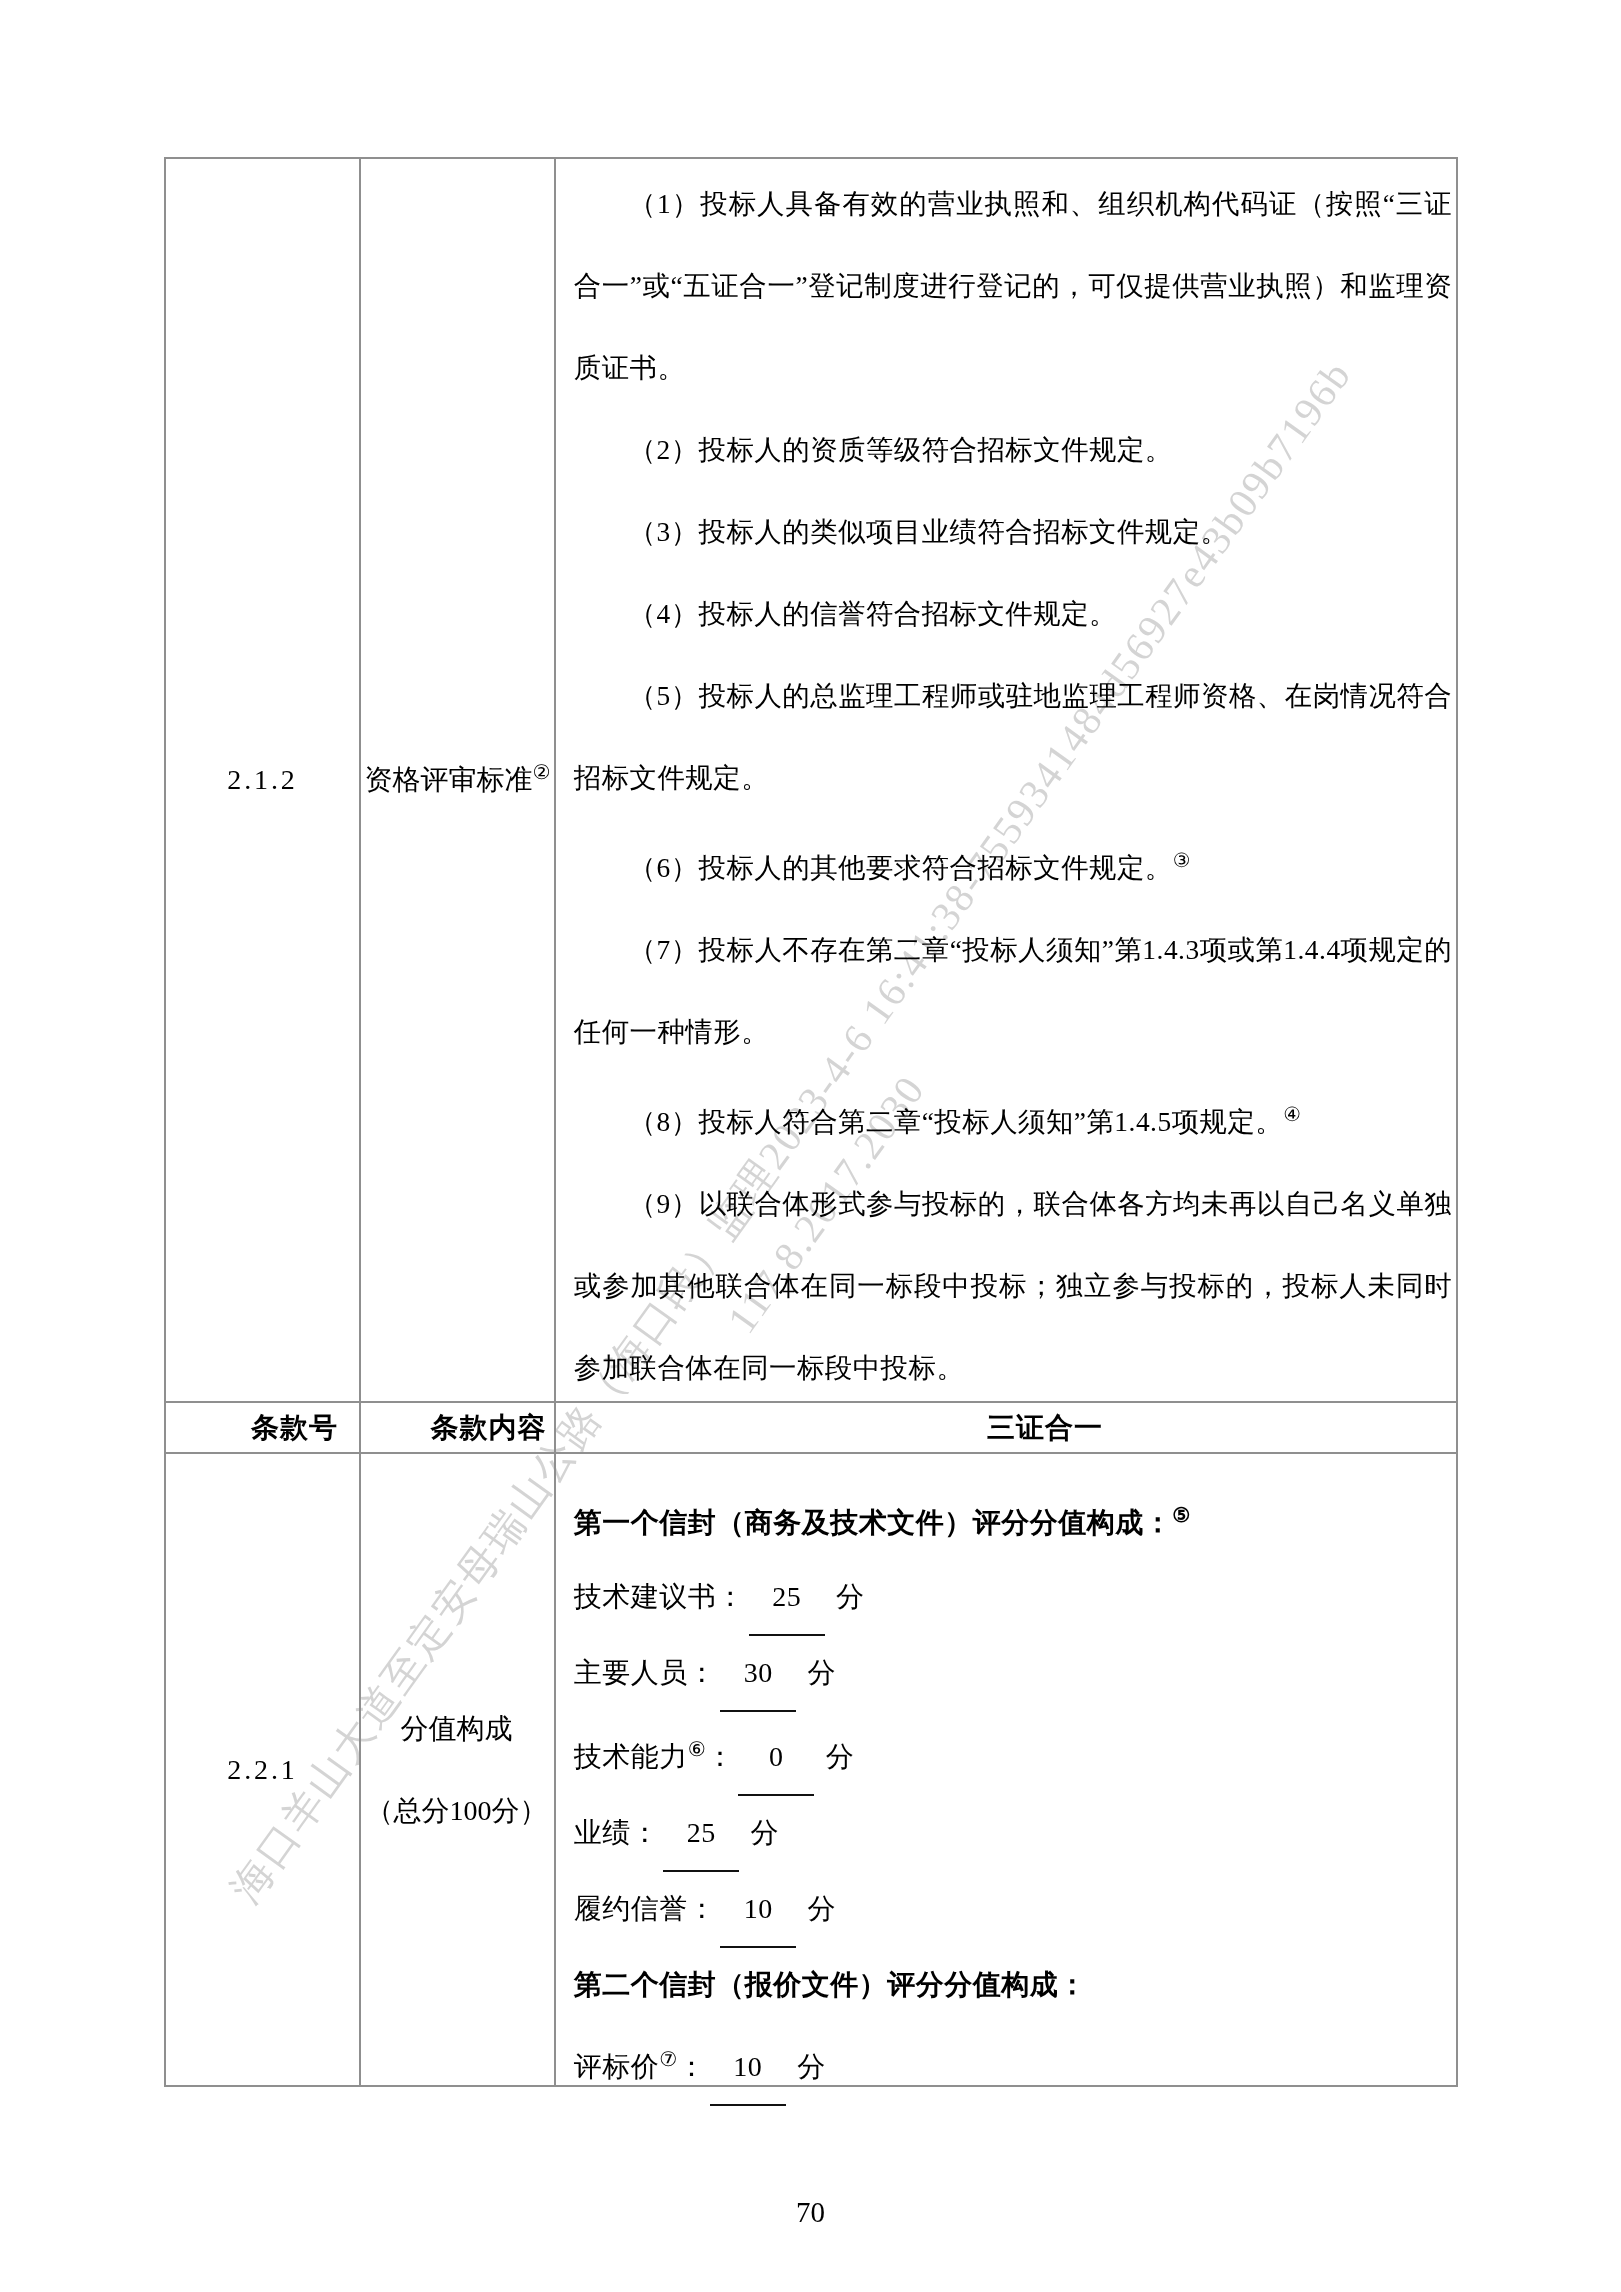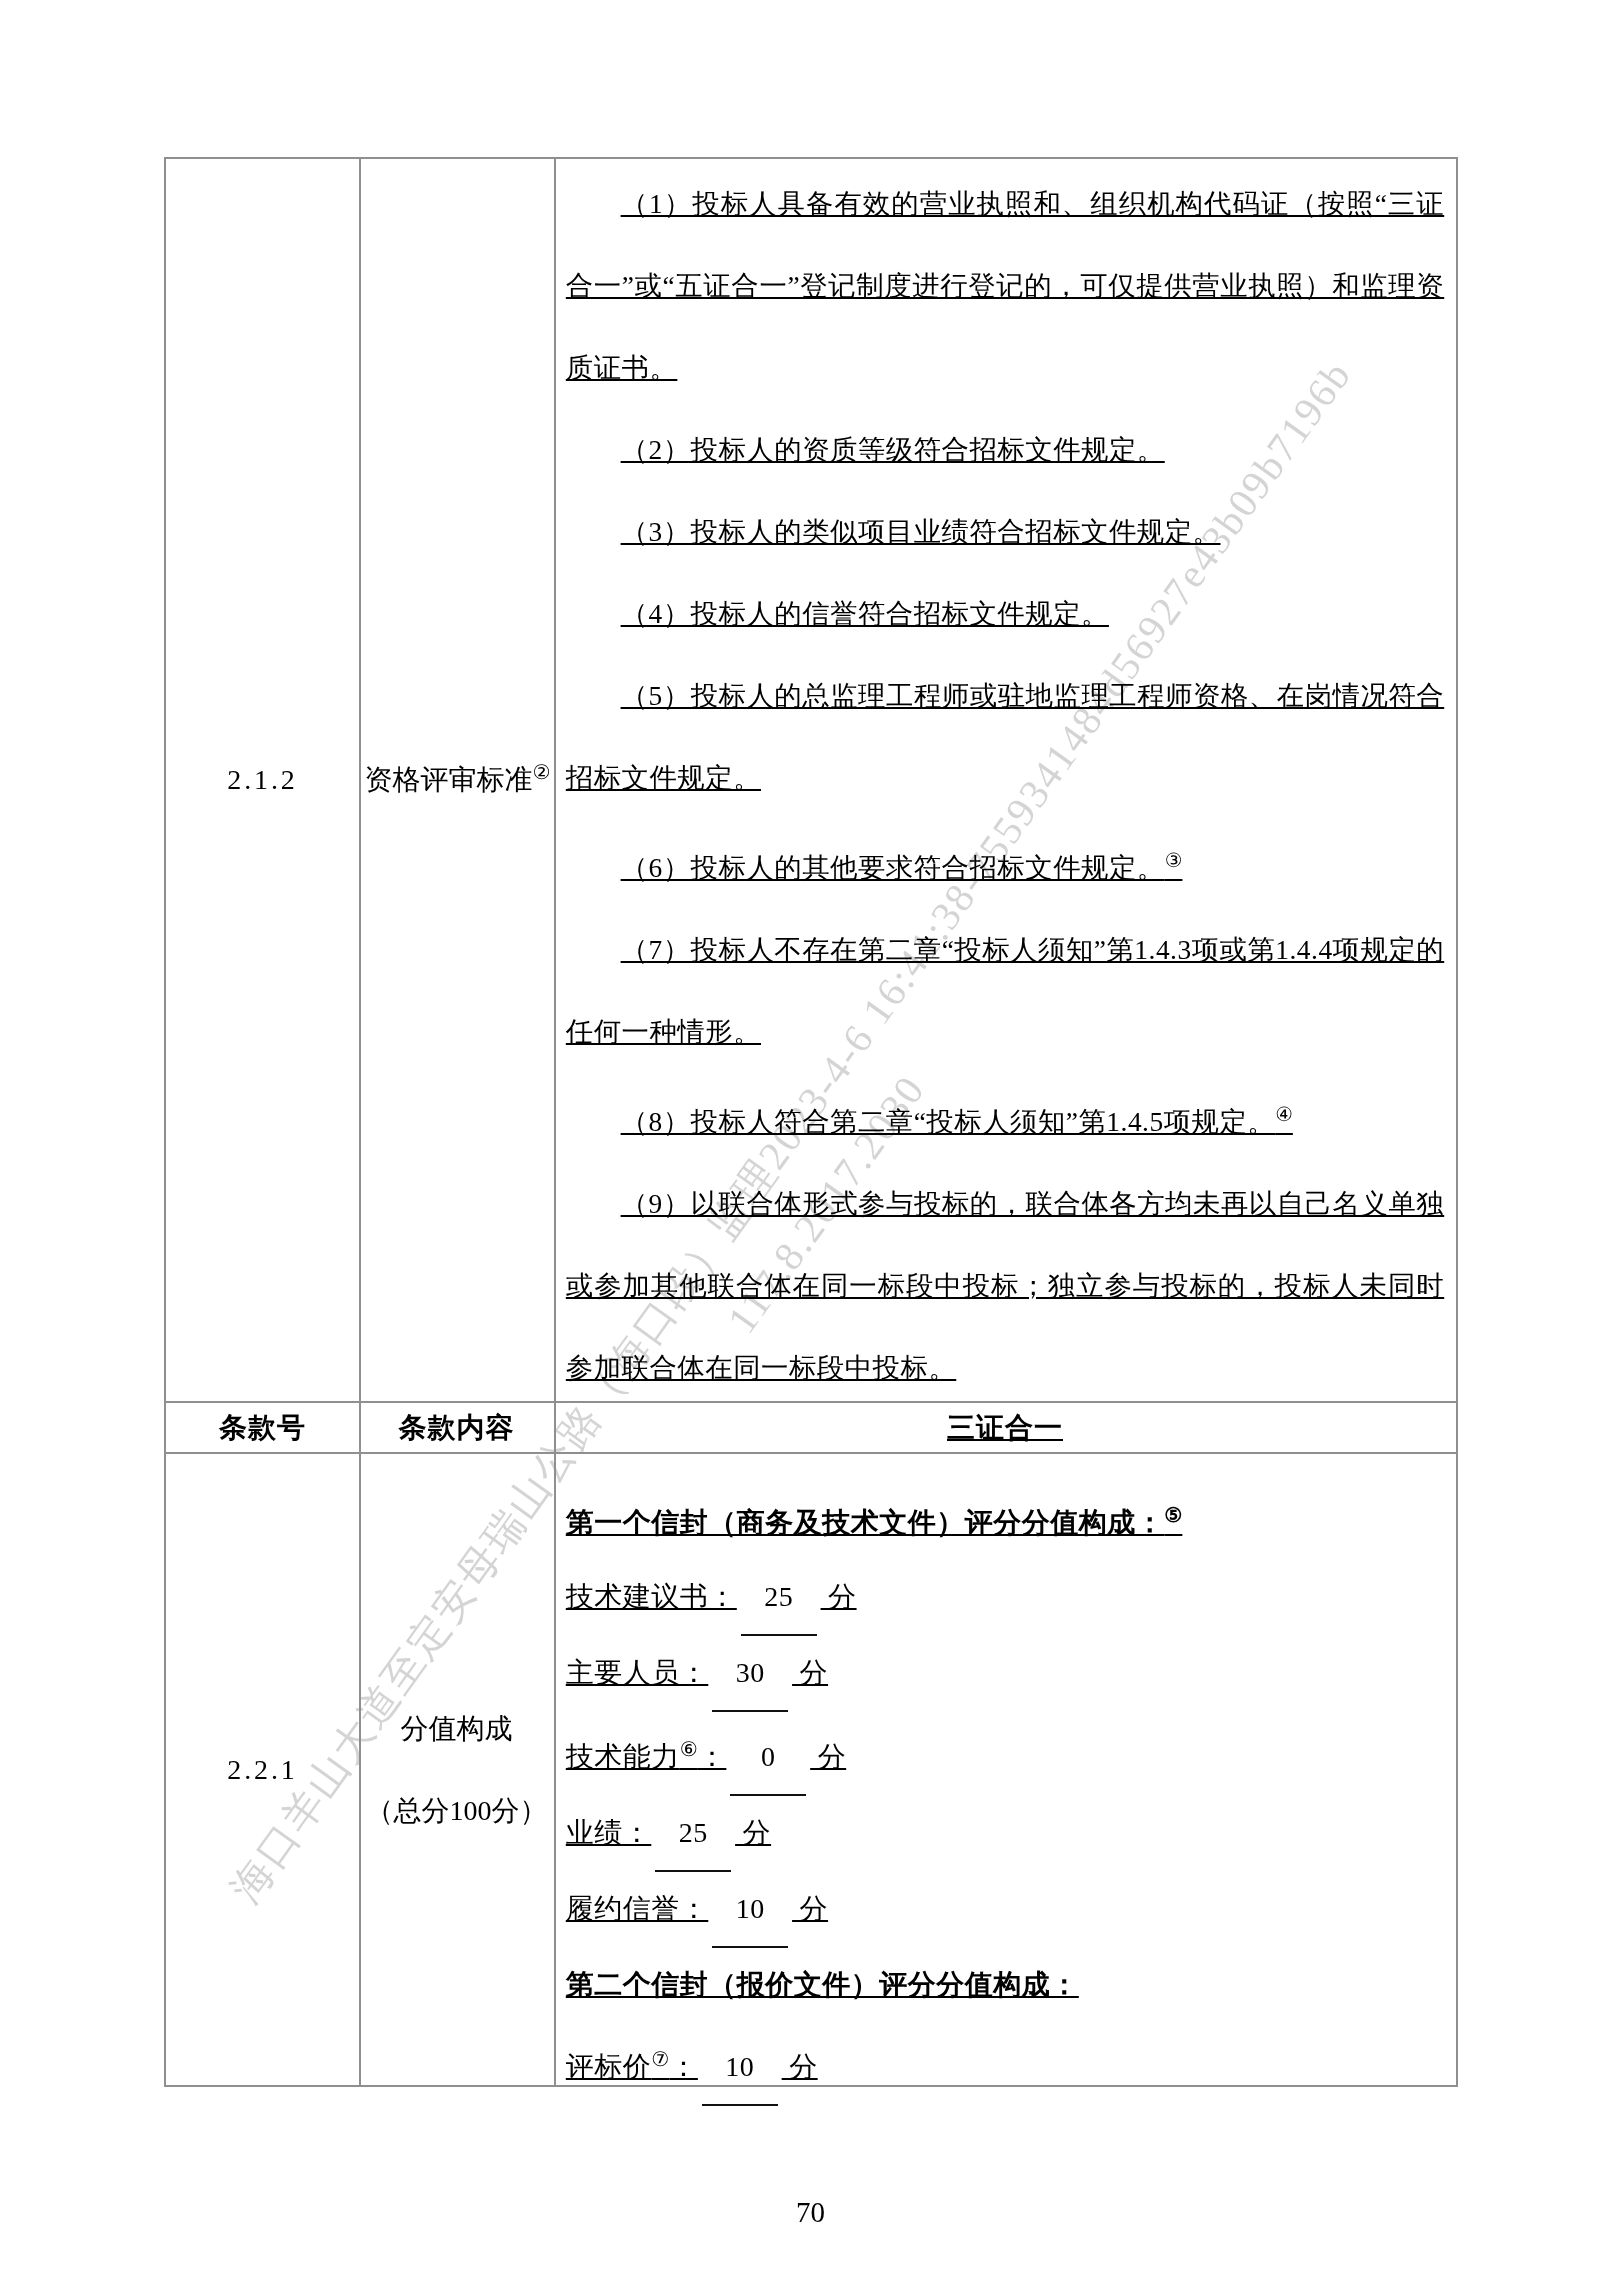--- a/index.html
+++ b/index.html
@@ -41,25 +41,25 @@
   }
   .vline,.hline{position:absolute;background:var(--border);}
   .vline{width:2px;top:0;height:100%;}
   .v1{left:193px;} .v2{left:388px;}
   .hline{height:2px;left:0;width:100%;}
   .h1{top:1242px;} .h2{top:1293px;}
   
   .cell{position:absolute;box-sizing:border-box;}
   .c-center{display:flex;align-items:center;justify-content:center;text-align:center;}
   .r1{top:0;height:1242px;}
-  .hdr{top:1244px;height:49px;}
+  .hdr{top:1244px;height:49px;margin-left:32px;}
   .r2{top:1295px;height:631px;}
   .col1{left:0;width:193px;}
   .col2{left:193px;width:195px;}
-  .col3{left:388px;width:902px;text-decoration:underline;}
+  .col3{left:396px;width:902px;}
   .clause-no{font-size:28px;letter-spacing:2.9px;}
   .clause-name{font-size:28px;white-space:nowrap;padding-left:2px;}
   .hdr-cell{font-weight:bold;font-size:28px;letter-spacing:1px;}
   
   .items{padding:3.9px 11.8px 0 11.8px;}
   .para{
     margin:0;
     font-size:27.4px;
     line-height:82px;
     text-indent:2em;

